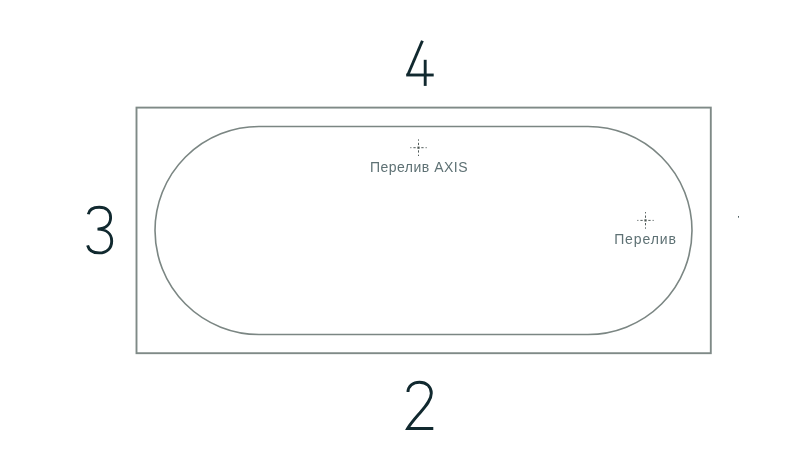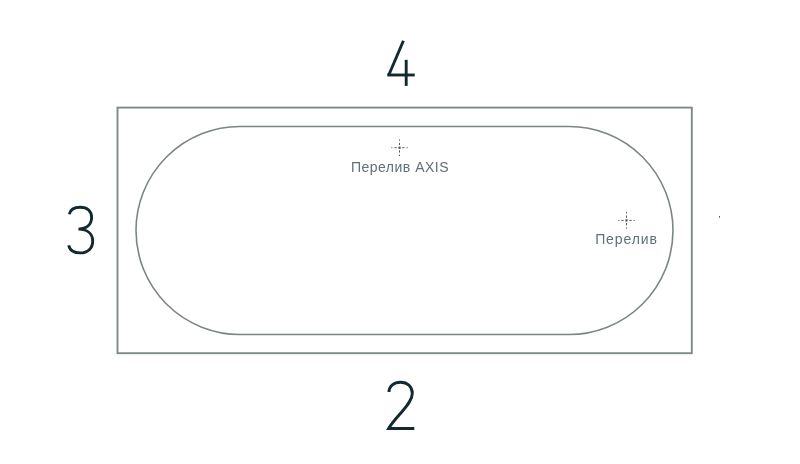--- a/index.html
+++ b/index.html
@@ -1,16 +1,16 @@
 <!DOCTYPE html>
 <html><head>
 <meta charset="utf-8">
 <style>
   html,body{margin:0;padding:0;background:#ffffff;}
-  .wrap{position:relative;width:720px;height:464px;background:#ffffff;overflow:hidden;will-change:opacity;}
+  .wrap{position:relative;width:720px;height:464px;background:#ffffff;overflow:hidden;will-change:opacity;margin-left:19px;}
   svg{position:absolute;left:0;top:0;will-change:opacity;}
   text{font-family:"Liberation Sans",sans-serif;}
 </style>
 </head>
 <body>
 <div class="wrap">
 <svg width="800" height="464" viewBox="0 0 800 464">
 
   <rect x="117.5" y="107.6" width="574.3" height="245.6" fill="none" stroke="#7f8a87" stroke-width="1.9"></rect>
 

